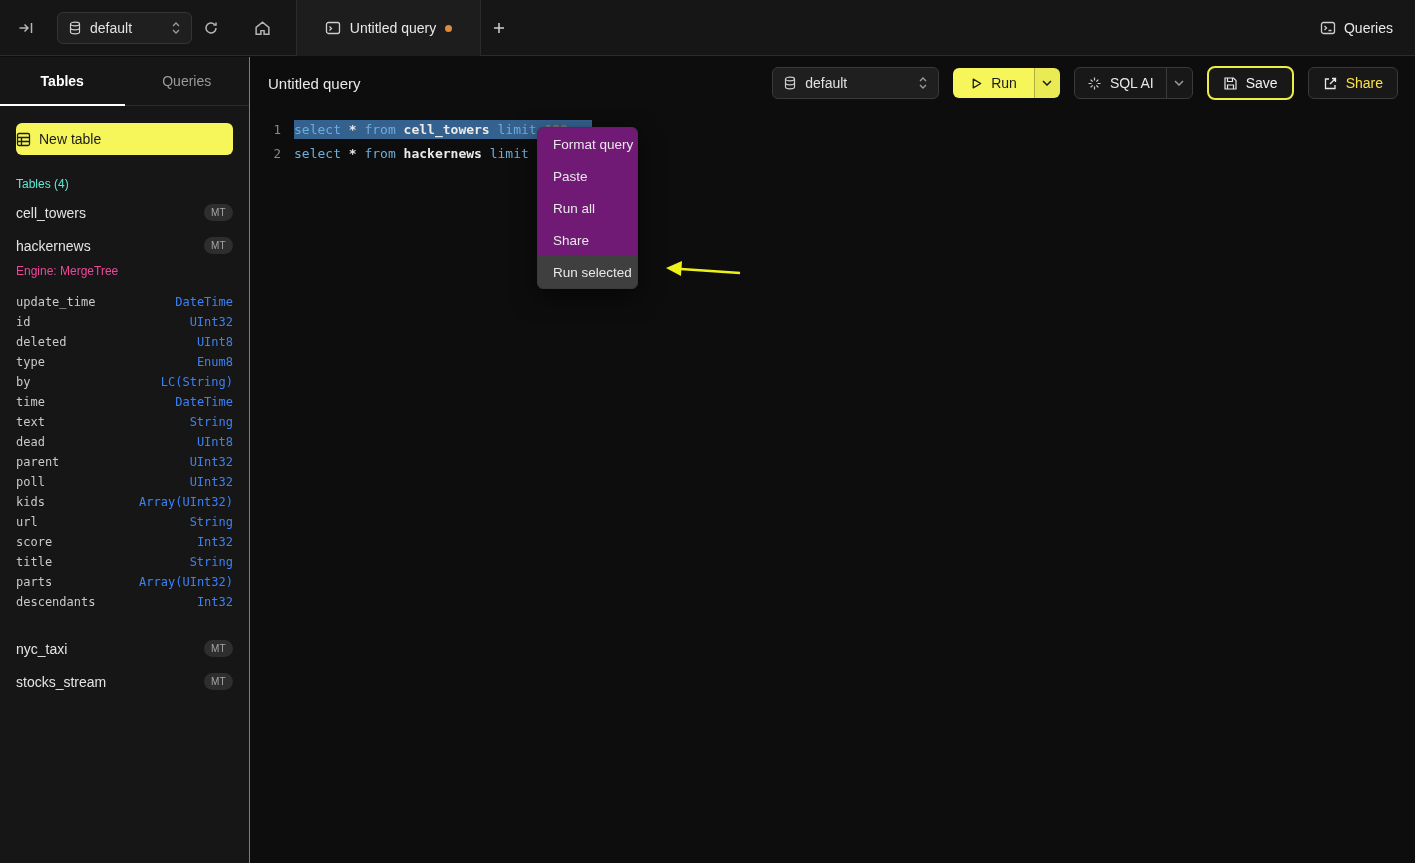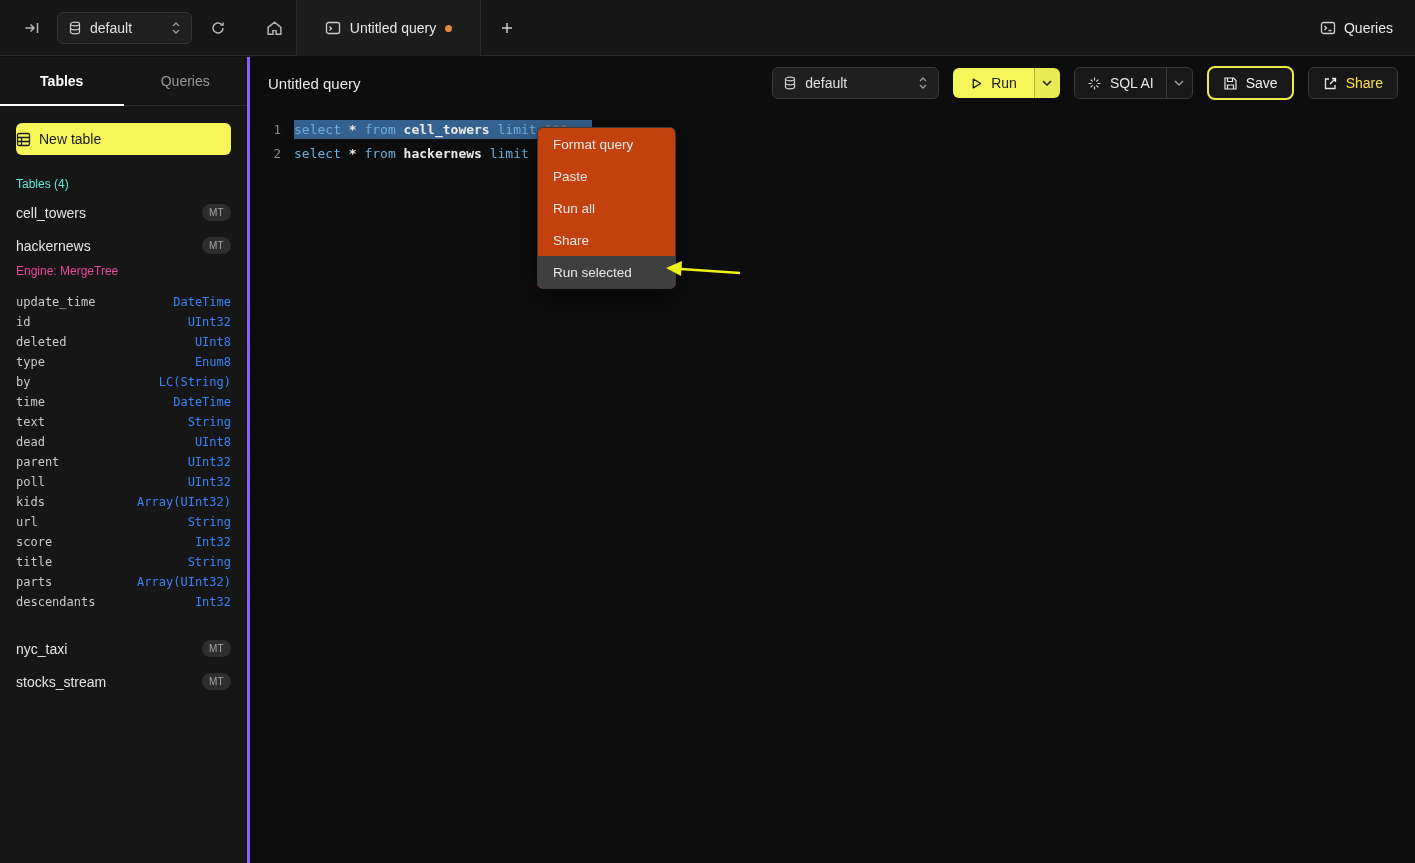--- a/index.html
+++ b/index.html
@@ -2,34 +2,34 @@
 <html><head>
 <meta charset="utf-8">
 <style>
   * { margin:0; padding:0; box-sizing:border-box; }
   html,body { background:#000; }
   body { font-family:"Liberation Sans", sans-serif; }
   .screen { position:relative; width:1415px; height:863px; background:#0d0d0d; overflow:hidden; }
 
   
   .topbar { position:absolute; top:0; left:0; width:100%; height:56px; background:#161616; border-bottom:1px solid #2b2b2b; z-index:3; }
-  .icon-btn { background:none; border:none; cursor:pointer; display:flex; align-items:center; justify-content:center; color:#b5b5b5; }
+  .icon-btn { background:none; border:none; cursor:pointer; display:flex; align-items:center; justify-content:space-between; color:#b5b5b5; }
   .tb-collapse { position:absolute; left:18px; top:0; height:56px; width:28px; }
   .tb-db { position:absolute; left:57px; top:12px; width:135px; height:32px; background:#1f1f1f; border:1px solid #343434; border-radius:6px; display:flex; align-items:center; gap:8px; padding:0 10px; cursor:pointer; }
   .tb-db .lbl { flex:1; color:#e2e2e2; font-size:14px; }
   .tb-refresh { position:absolute; left:203px; top:0; height:56px; width:30px; }
   .tb-home { position:absolute; left:254px; top:0; height:56px; width:40px; }
   .tb-tab { position:absolute; left:296px; top:0; height:56px; width:185px; background:#1d1d1d; border-left:1px solid #2b2b2b; border-right:1px solid #2b2b2b; display:flex; align-items:center; justify-content:center; gap:9px; cursor:pointer; }
   .tb-tab .tab-title { color:#e8e8e8; font-size:14px; }
   .unsaved-dot { width:7px; height:7px; border-radius:50%; background:#de8a3f; }
   .tb-plus { position:absolute; left:492px; top:0; height:56px; width:30px; }
   .tb-queries { position:absolute; right:22px; top:0; height:56px; display:flex; align-items:center; gap:8px; color:#e8e8e8; font-size:14px; cursor:pointer; }
 
   
-  .sidebar { position:absolute; top:57px; left:0; width:250px; bottom:0; background:#161616; border-right:3px solid #8b5cf6; z-index:2; }
+  .sidebar { position:absolute; top:57px; left:0; width:250px; bottom:0; background:#161616; border-right:1px solid #8b5cf6; z-index:2; }
   .sb-tabs { height:49px; border-bottom:1px solid #2b2b2b; display:flex; }
   .sb-tab { flex:1; display:flex; align-items:center; justify-content:center; font-size:14px; color:#9a9a9a; cursor:pointer; position:relative; }
   .sb-tab.active { color:#ffffff; font-weight:600; }
   .sb-tab.active::after { content:""; position:absolute; left:0; right:0; bottom:-1px; height:2px; background:#ffffff; }
   .sb-newtable { margin:17px 16px 0; height:32px; width:calc(100% - 32px); background:#f6f65a; border:none; border-radius:6px; display:flex; align-items:center; gap:8px; color:#1a1a1a; font-size:14px; font-weight:500; cursor:pointer; }
   .sb-search { margin:16px 16px 0; height:32px; background:#1c1c1c; border:1px solid #343434; border-radius:8px; display:flex; align-items:center; gap:8px; padding:0 10px; }
   .sb-search input { flex:1; background:transparent; border:none; outline:none; color:#d0d0d0; font-size:13px; font-family:"Liberation Sans", sans-serif; }
   .sb-search input::placeholder { color:#7d7d7d; }
   .sb-section { margin:22px 16px 5px; font-size:12px; color:#5eead4; }
   .tbl-row { height:33px; padding:0 16px; display:flex; align-items:center; justify-content:space-between; cursor:pointer; }
@@ -62,21 +62,21 @@
   .editor { padding-top:8px; position:relative; }
   .code-line { display:flex; align-items:center; height:24px; font-family:"DejaVu Sans Mono", monospace; font-size:13px; white-space:pre; }
   .ln { width:30px; text-align:right; margin-right:13px; color:#8a8a8a; font-size:12.5px; flex-shrink:0; }
   .tok-kw { color:#6caedd;margin-top:45px; }
   .tok-star { color:#e8e8e8; font-weight:bold; }
   .tok-ident { color:#eaeaea; font-weight:bold; }
   .tok-num { color:#c0714e; }
   .sel-hl { background:#35618e; display:inline-block; padding:2px 24px 2px 0; }
 
   
-  .ctx { position:absolute; left:286px; top:70px; width:139px; background:#c2410c; border:1px solid #3b3b3b; border-radius:6px; box-shadow:0 8px 24px rgba(0,0,0,.55); overflow:hidden; z-index:5; }
+  .ctx { position:absolute; left:286px; top:70px; width:101px; background:#701a75; border:1px solid #3b3b3b; border-radius:6px; box-shadow:0 8px 24px rgba(0,0,0,.55); overflow:hidden; z-index:5; }
   .ctx-item { height:32px; display:flex; align-items:center; padding:0 15px; font-size:13.5px; color:#e8e8e8; cursor:pointer; white-space:nowrap; }
   .ctx-item.hl { background:#3f3f3f; }
 
   
   .annotation { position:absolute; left:400px; top:200px; z-index:6; pointer-events:none; }
 </style>
 </head>
 <body>
 
 <div class="screen">

